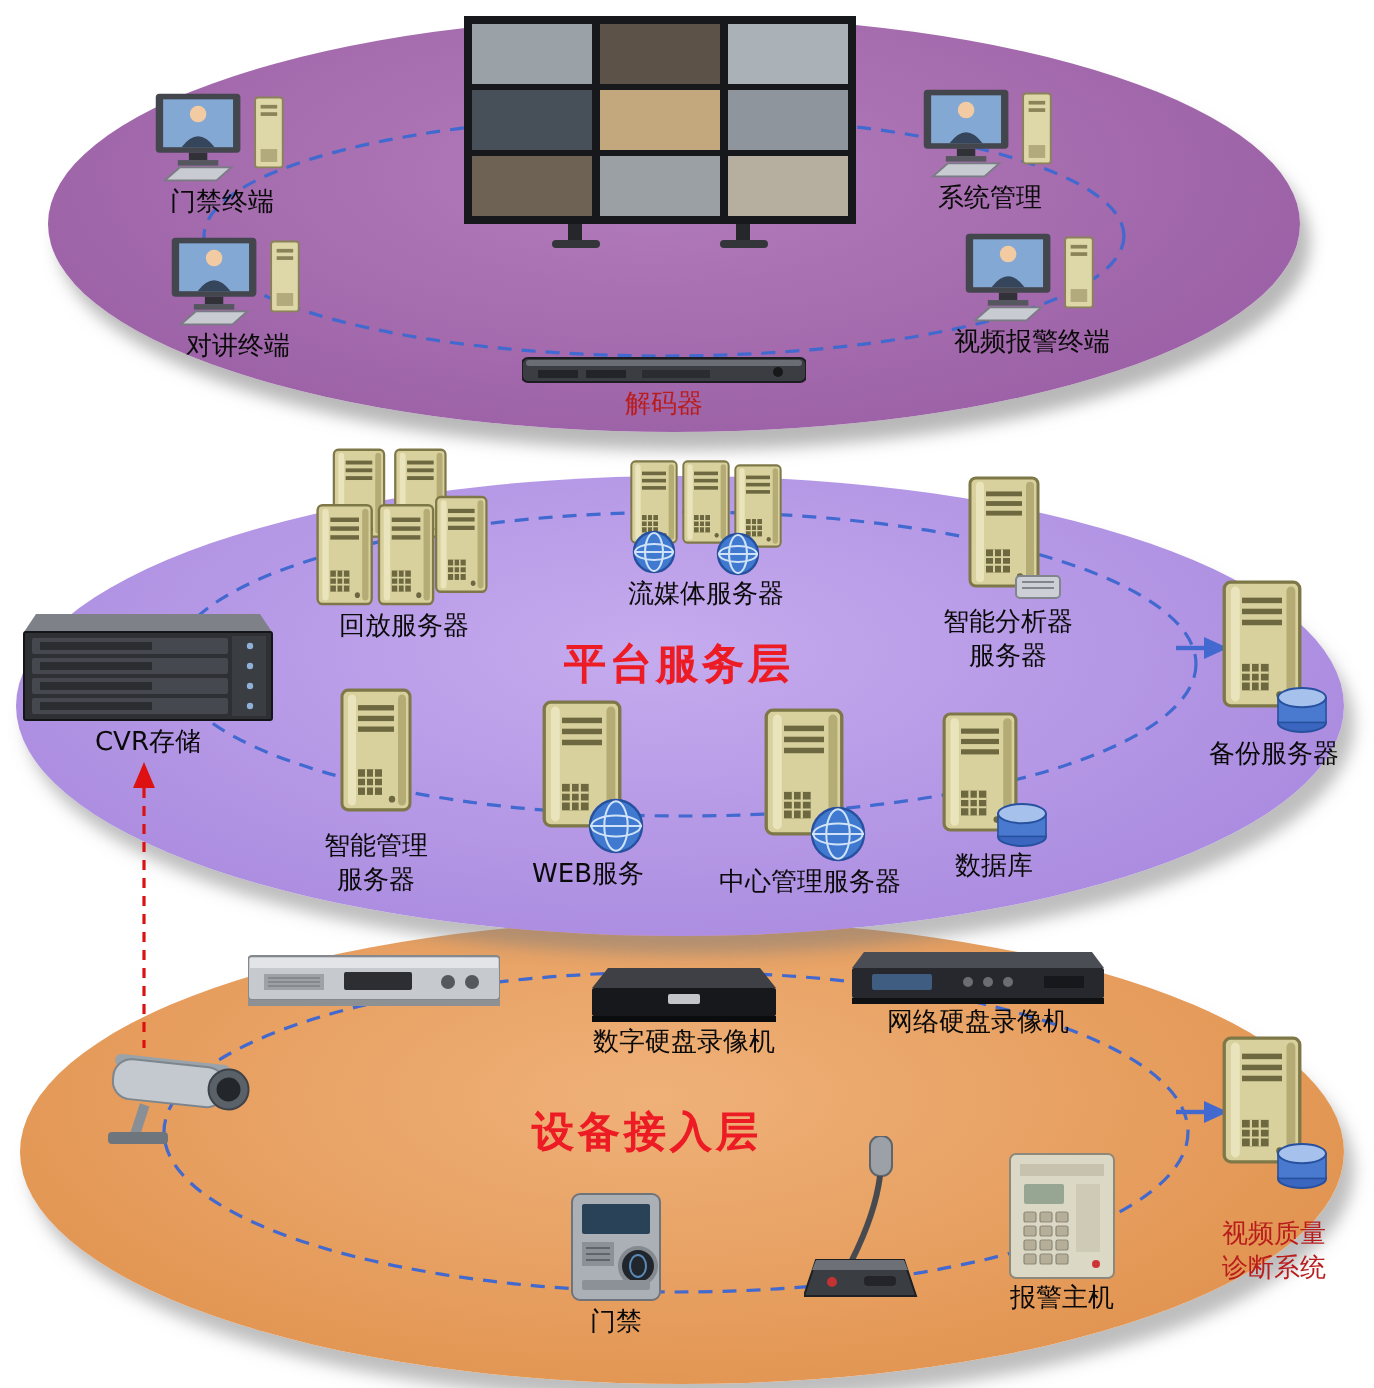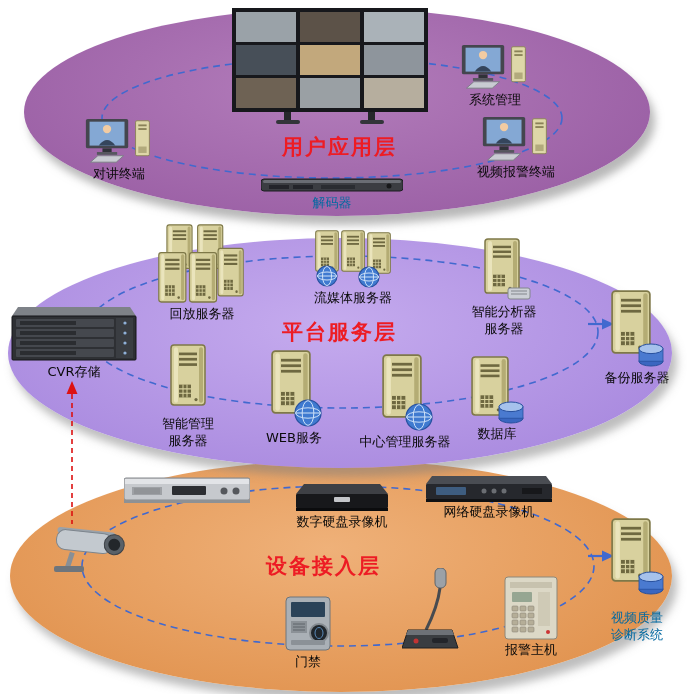--- a/index.html
+++ b/index.html
@@ -17,21 +17,21 @@
   background:radial-gradient(ellipse at 48% 38%,#efb179 0%,#e29552 75%,#dc8d48 100%);
   box-shadow:5px 9px 8px rgba(125,125,125,.5)}
 .connections{position:absolute;left:0;top:0;z-index:4;pointer-events:none}
 .dash{fill:none;stroke:#4169cf;stroke-width:1.6;stroke-dasharray:7 5}
 .dashr{fill:none;stroke:#dd1111;stroke-width:1.6;stroke-dasharray:5 4}
 .arrowline{stroke:#4169cf;stroke-width:2.2}
 .node{position:absolute;display:flex;flex-direction:column;align-items:center;z-index:5}
 .ic{flex:0 0 auto}
 .ic svg{display:block}
 .lbl{margin-top:2px;font-size:13px;line-height:1.3;color:#0a0a0a;white-space:nowrap;text-align:center}
-.lbl.blue{color:#0369a1}
+.lbl.blue{color:#b91c1c}
 .gap8{margin-top:8px}
 .gap14{margin-top:14px}
 .layer-title{position:absolute;z-index:6;color:#ed1c24;font-size:21px;font-weight:bold;
   letter-spacing:2px;text-align:center;white-space:nowrap}
 </style>
 </head>
 <body>
 
 <div class="stage">
 
@@ -65,20 +65,38 @@
           <rect x="68" y="70" width="60" height="30" fill="#9aa0a4"></rect>
           <rect x="132" y="70" width="60" height="30" fill="#b6ae9e"></rect>
           <rect x="52" y="104" width="7" height="9" fill="#26272b"></rect>
           <rect x="136" y="104" width="7" height="9" fill="#26272b"></rect>
           <rect x="44" y="112" width="24" height="4" rx="2" fill="#33353a"></rect>
           <rect x="128" y="112" width="24" height="4" rx="2" fill="#33353a"></rect>
         </svg>
       </div>
   </div>
 
+  <div class="node" style="left:68px;top:46px;width:86px">
+    <div class="ic" style="width:74px;height:46px">
+        <svg width="100%" height="100%" viewBox="0 0 78 50">
+          <rect x="57" y="3" width="15" height="38" rx="1.5" fill="#ded7a8" stroke="#8a8258"></rect>
+          <rect x="60" y="7" width="9" height="2" fill="#8a8258"></rect>
+          <rect x="60" y="11" width="9" height="2" fill="#8a8258"></rect>
+          <rect x="60" y="31" width="9" height="7" fill="#b2aa7c"></rect>
+          <rect x="3" y="1" width="46" height="32" rx="2" fill="#44464e"></rect>
+          <rect x="7" y="4" width="38" height="26" fill="#84a8d4"></rect>
+          <circle cx="26" cy="12" r="4.5" fill="#f2cba2"></circle>
+          <path d="M17 30 q9 -12 18 0 z" fill="#35455c"></path>
+          <rect x="21" y="33" width="10" height="4" fill="#303238"></rect>
+          <rect x="15" y="37" width="22" height="3" fill="#55575e"></rect>
+          <path d="M8 48 L16 41 L44 41 L36 48 Z" fill="#c9cbd2" stroke="#7a7c84"></path>
+        </svg>
+      </div>
+    <div class="lbl">门禁终端</div>
+  </div>
 
   <div class="node" style="left:76px;top:118px;width:86px">
     <div class="ic" style="width:74px;height:46px">
         <svg width="100%" height="100%" viewBox="0 0 78 50">
           <rect x="57" y="3" width="15" height="38" rx="1.5" fill="#ded7a8" stroke="#8a8258"></rect>
           <rect x="60" y="7" width="9" height="2" fill="#8a8258"></rect>
           <rect x="60" y="11" width="9" height="2" fill="#8a8258"></rect>
           <rect x="60" y="31" width="9" height="7" fill="#b2aa7c"></rect>
           <rect x="3" y="1" width="46" height="32" rx="2" fill="#44464e"></rect>
           <rect x="7" y="4" width="38" height="26" fill="#84a8d4"></rect>
@@ -123,21 +141,20 @@
           <circle cx="26" cy="12" r="4.5" fill="#f2cba2"></circle>
           <path d="M17 30 q9 -12 18 0 z" fill="#35455c"></path>
           <rect x="21" y="33" width="10" height="4" fill="#303238"></rect>
           <rect x="15" y="37" width="22" height="3" fill="#55575e"></rect>
           <path d="M8 48 L16 41 L44 41 L36 48 Z" fill="#c9cbd2" stroke="#7a7c84"></path>
         </svg>
       </div>
     <div class="lbl">视频报警终端</div>
   </div>
 
-  <div class="layer-title" style="left:267px;top:133px;width:145px">用户应用层</div>
 
   <div class="node" style="left:258px;top:177px;width:148px">
     <div class="ic" style="width:142px;height:16px">
         <svg width="100%" height="100%" viewBox="0 0 142 16">
           <rect x="0" y="2" width="142" height="12" rx="3" fill="#3b3d42" stroke="#1c1d20"></rect>
           <rect x="2" y="3" width="138" height="3" rx="1.5" fill="#6a6d74"></rect>
           <rect x="8" y="8" width="20" height="4" fill="#23242a"></rect>
           <rect x="32" y="8" width="20" height="4" fill="#23242a"></rect>
           <rect x="60" y="8" width="34" height="4" fill="#2a2c31"></rect>
           <circle cx="128" cy="9" r="2.5" fill="#17181a"></circle>

